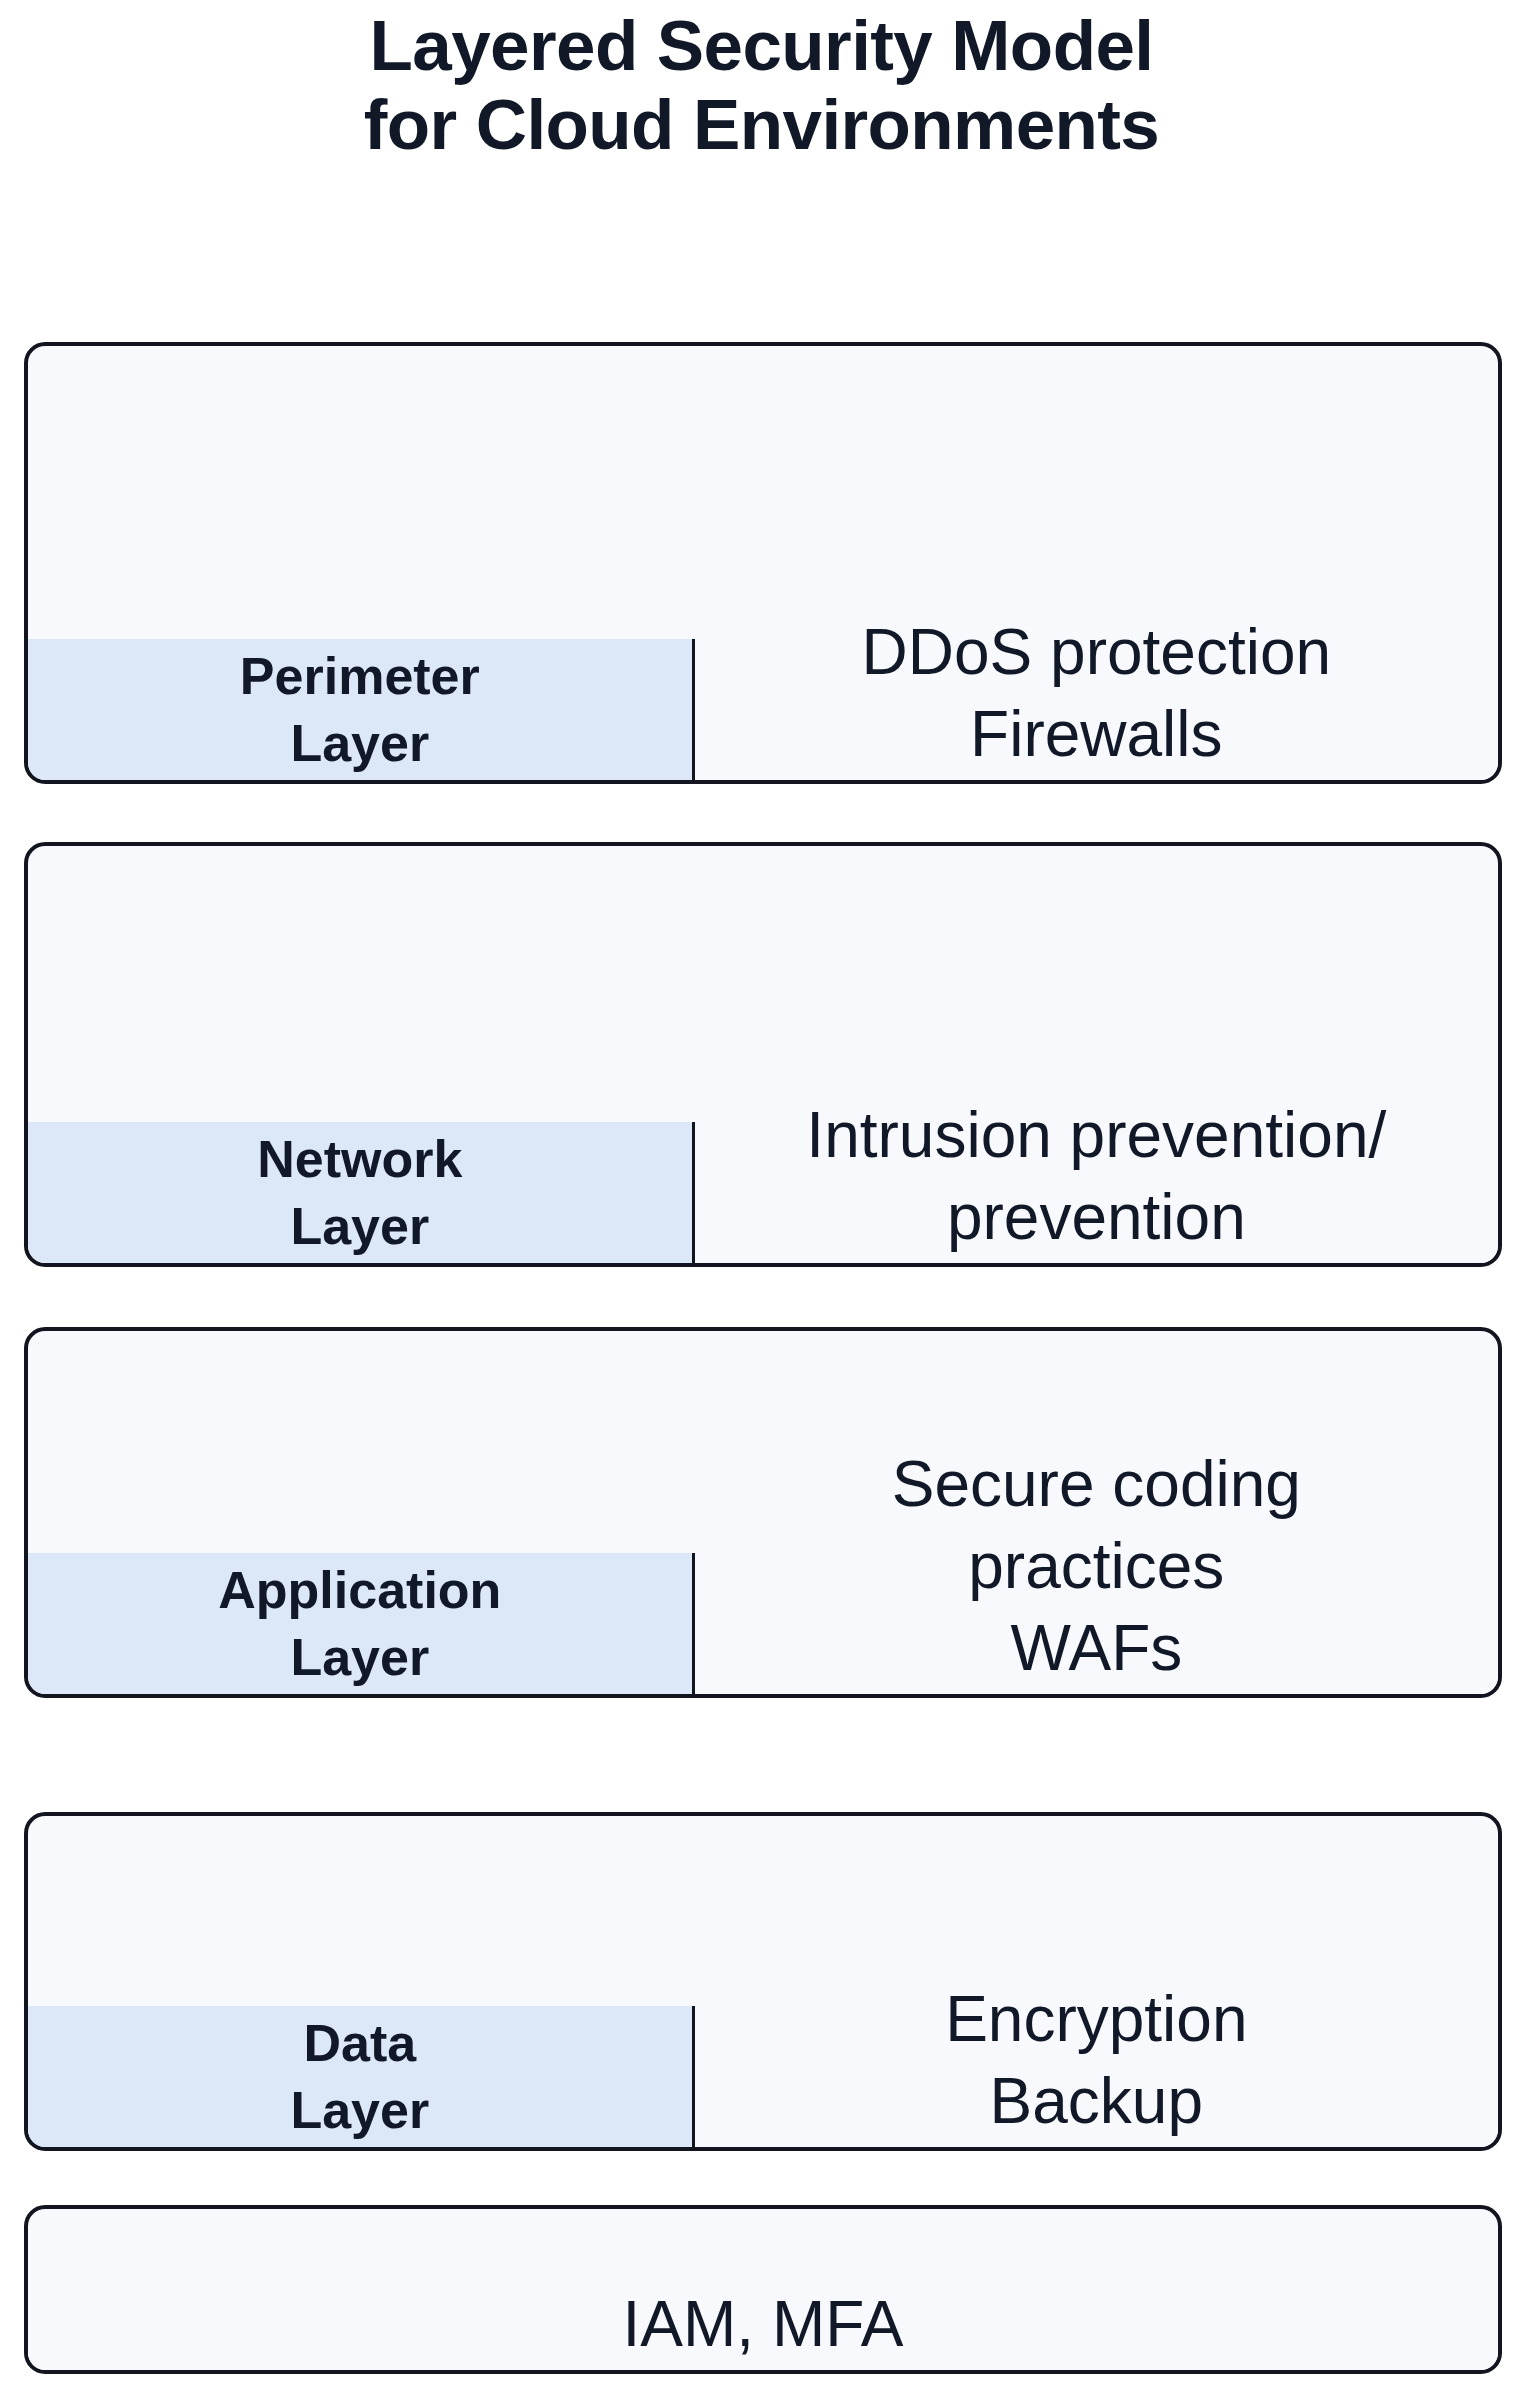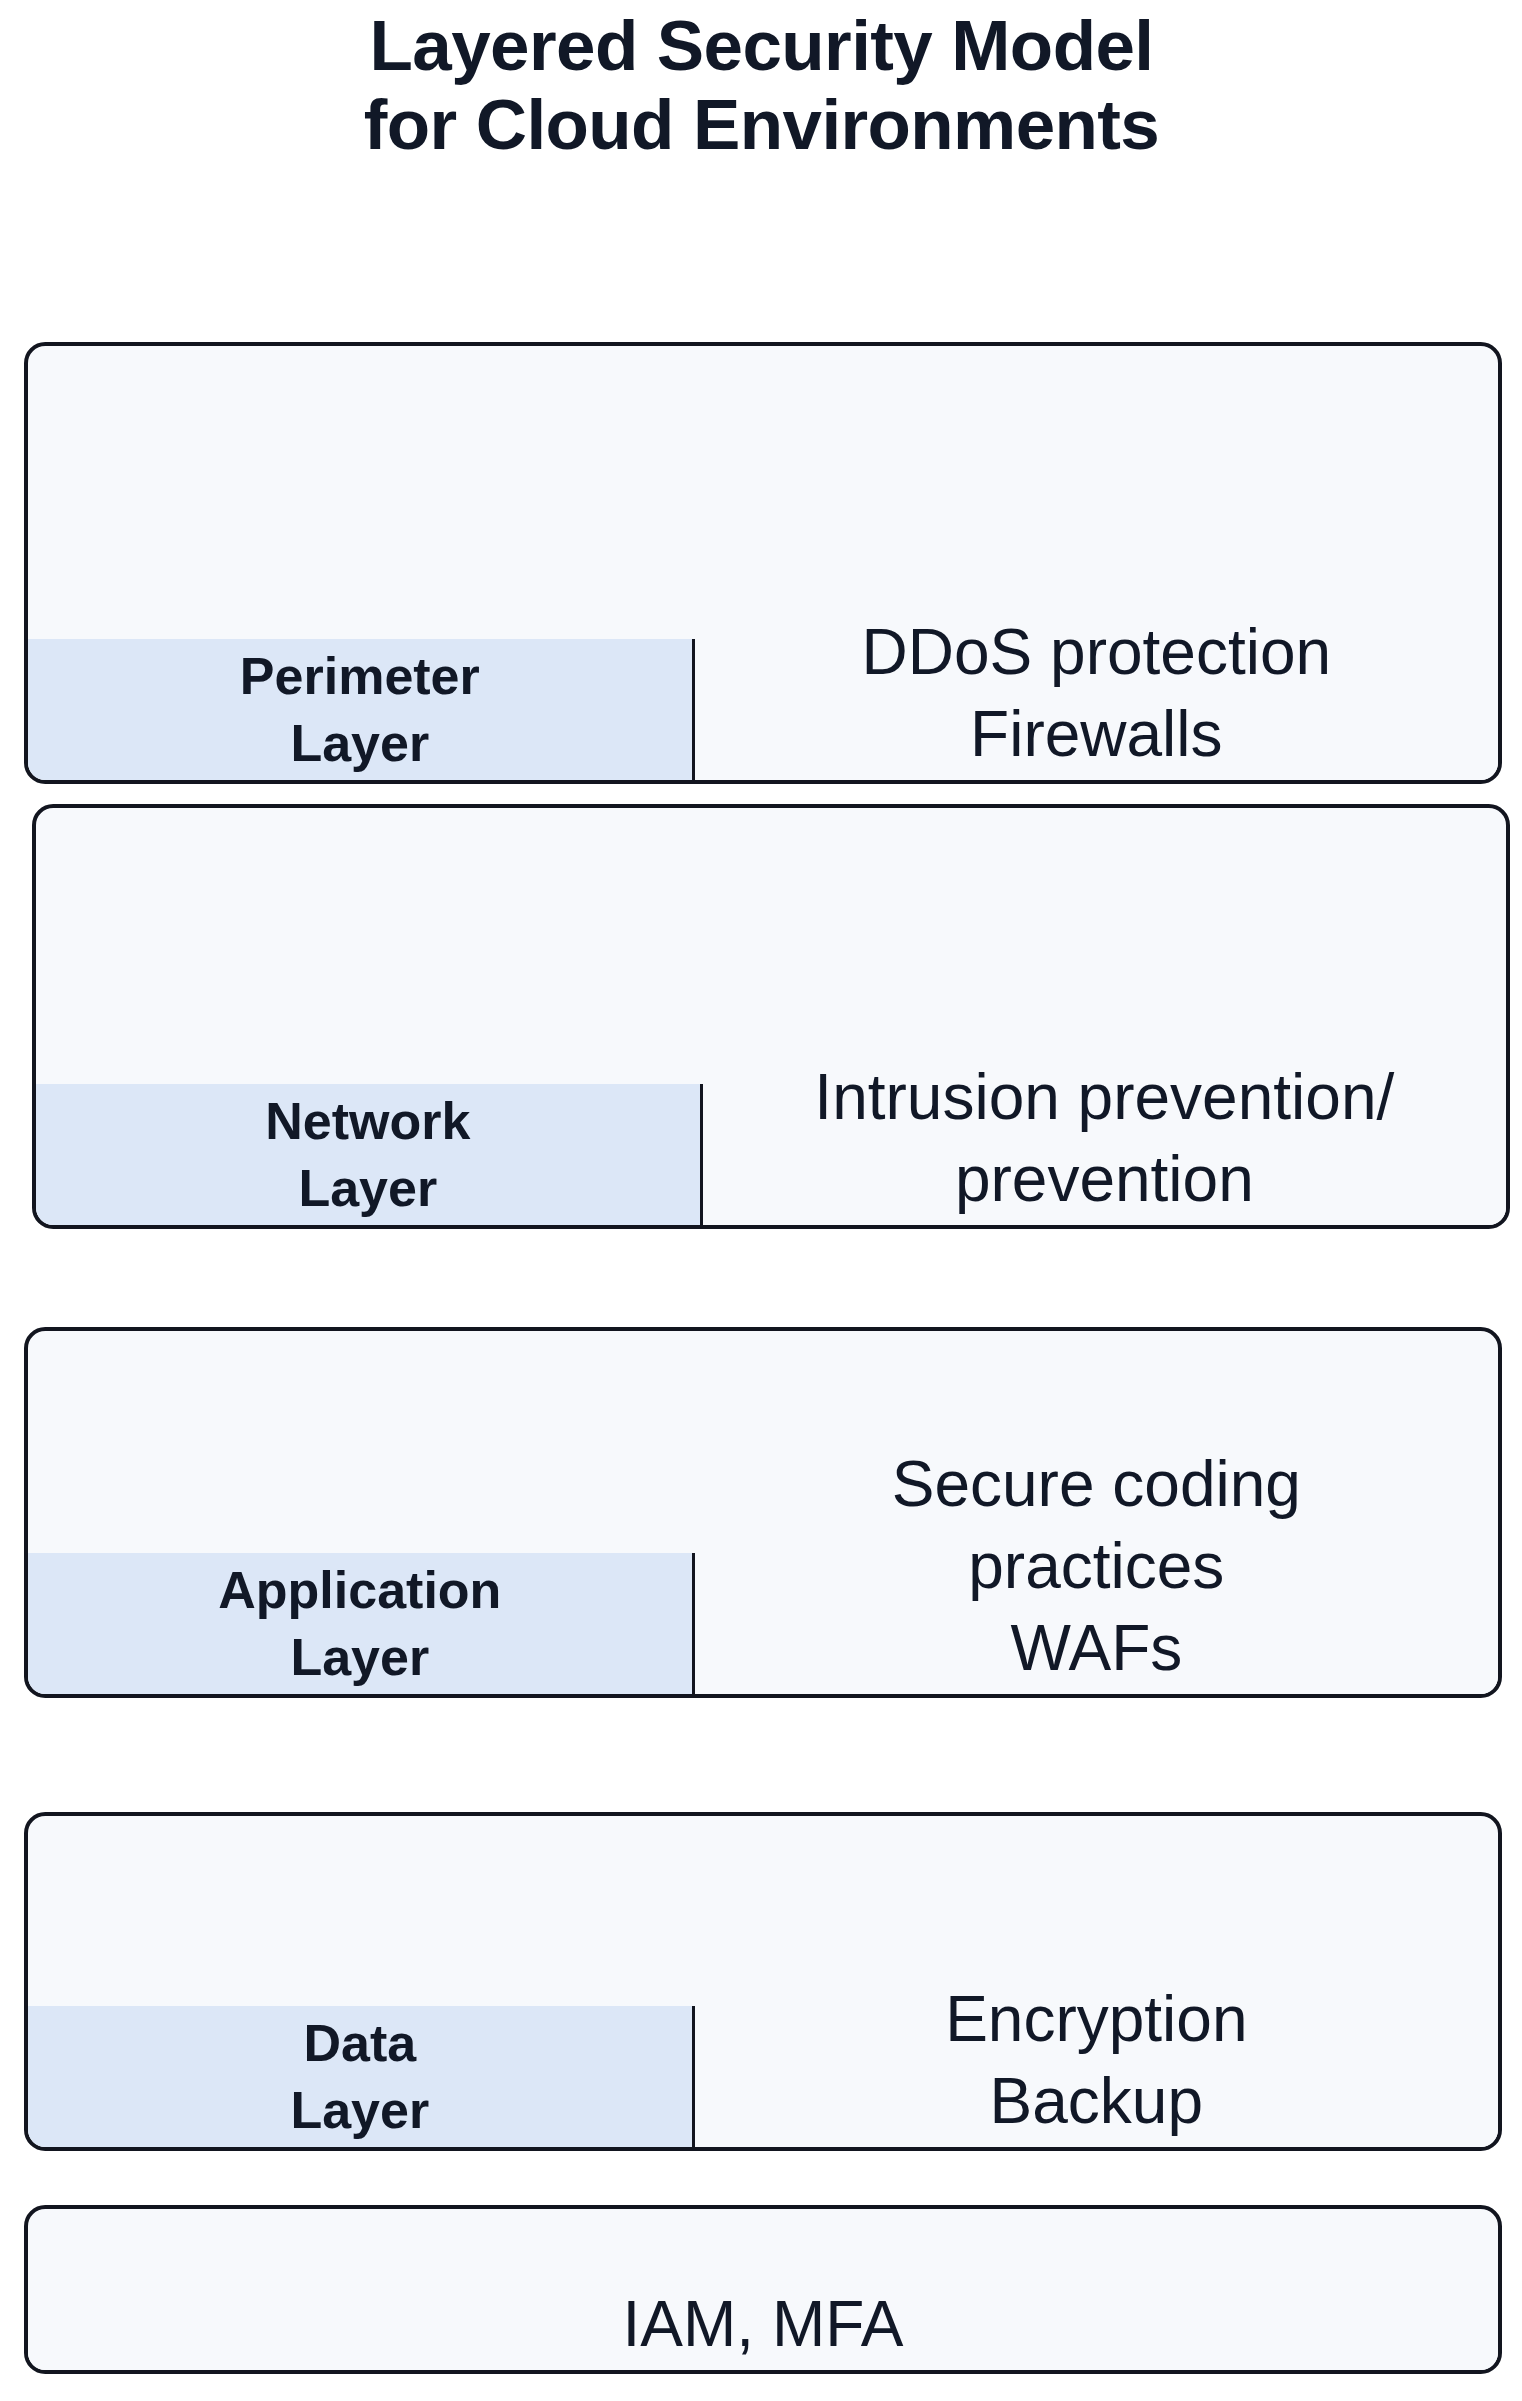--- a/index.html
+++ b/index.html
@@ -59,21 +59,21 @@
     display: flex;
     align-items: flex-end;
     background: #f7f9fc;
     border: 4.9px solid #12151f;
     border-radius: 21.3px;
     overflow: hidden;
   }
 
   
   .row-0 { top: 342px;  height: 442px; }
-  .row-1 { top: 804px;  height: 425px; margin-left: 8px; }
+  .row-1 { top: 842px;  height: 425px; }
   .row-2 { top: 1327px; height: 371px; }
   .row-3 { top: 1812px; height: 339px; }
   .row-4 { top: 2205px; height: 169px; }
 
   .layer-name {
     width: 45.35%;
     flex: 0 0 45.35%;
     background: #dce7f7;
     border-right: 3.9px solid #12151f;
     display: flex;

